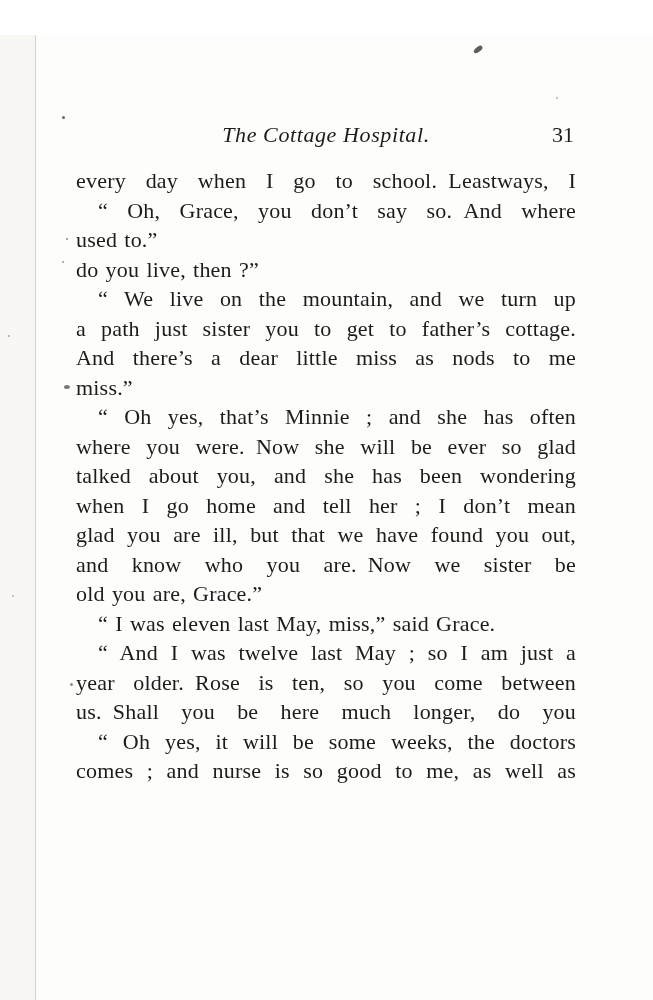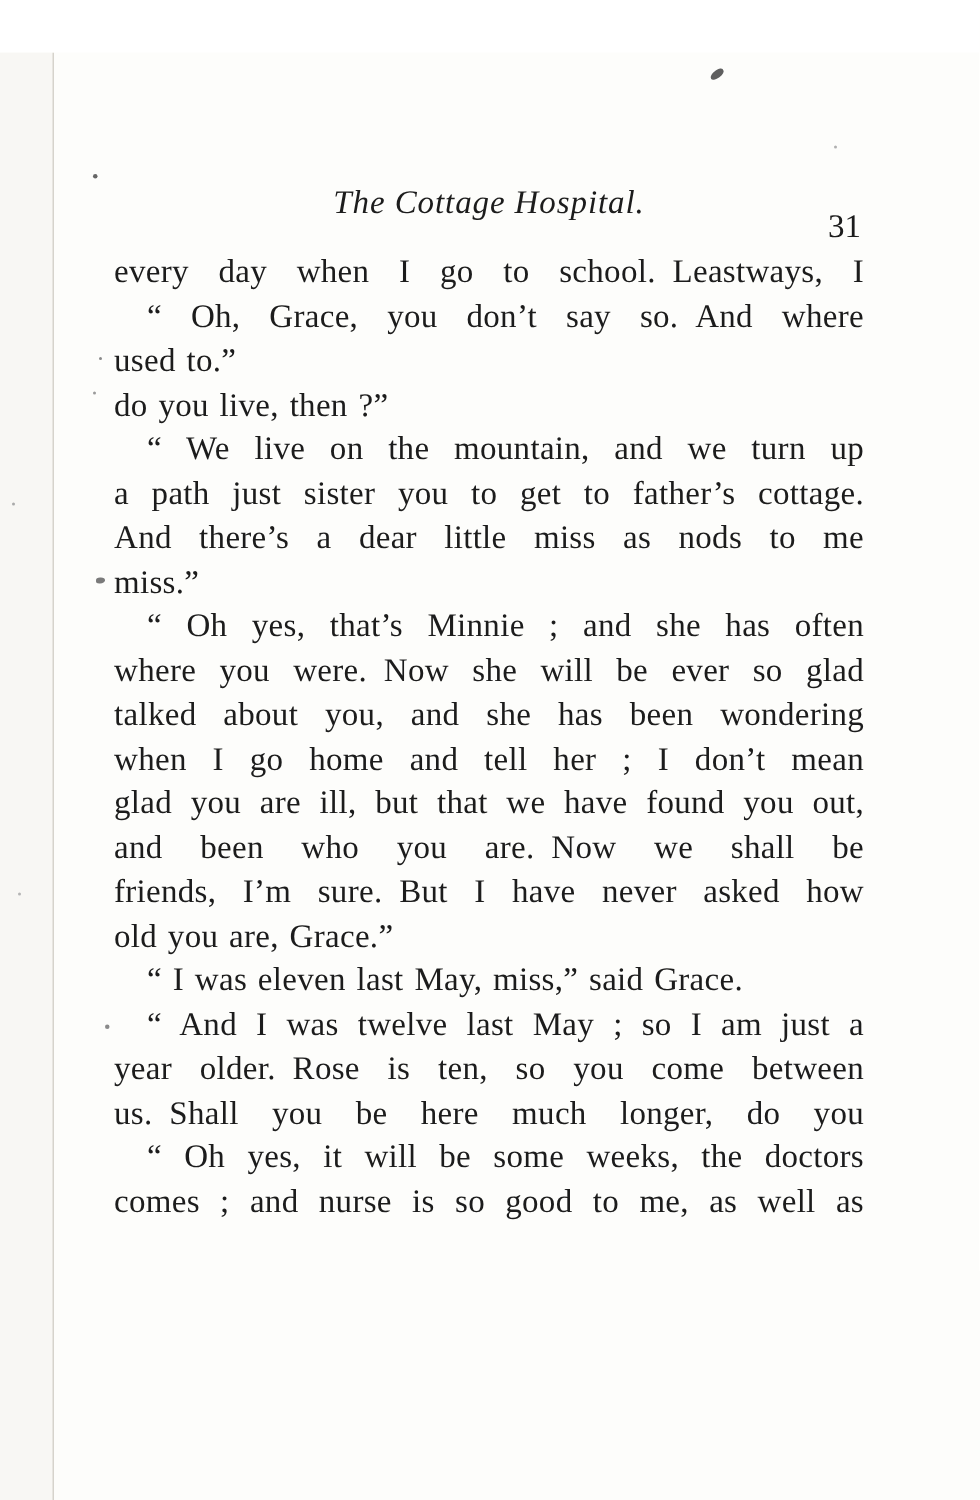--- a/index.html
+++ b/index.html
@@ -29,21 +29,21 @@
   .running-title {
     width: 100%;
     text-align: center;
     font-style: italic;
     font-size: 22px;
     line-height: 28px;
     letter-spacing: 0.6px;
   }
   .page-number {
     position: absolute;
-    right: 2px; top: 16px;
+    right: 2px; top: 0;
     font-size: 22px;
     line-height: 28px;
   }
   .text-block {
     position: absolute;
     left: 76px; top: 131px;
     width: 500px;
   }
   .line {
     font-size: 22px;
@@ -102,22 +102,21 @@
     <div class="line">do you live, then ?”</div>
     <div class="line j indent">“ We live on the mountain, and we turn up</div>
     <div class="line j">a path just sister you to get to father’s cottage.</div>
     <div class="line j">And there’s a dear little miss as nods to me</div>
     <div class="line">miss.”</div>
     <div class="line j indent">“ Oh yes, that’s Minnie ; and she has often</div>
     <div class="line j">where you were. Now she will be ever so glad</div>
     <div class="line j">talked about you, and she has been wondering</div>
     <div class="line j">when I go home and tell her ; I don’t mean</div>
     <div class="line j">glad you are ill, but that we have found you out,</div>
-    <div class="line j">and been who you are. Now we shall be</div>
-    <div class="line j">friends, I’m sure. But I have never asked how</div>
+    <div class="line j">and know who you are. Now we sister be</div>
     <div class="line">old you are, Grace.”</div>
     <div class="line indent">“ I was eleven last May, miss,” said Grace.</div>
     <div class="line j indent">“ And I was twelve last May ; so I am just a</div>
     <div class="line j">year older. Rose is ten, so you come between</div>
     <div class="line j">us. Shall you be here much longer, do you</div>
     <div class="line j indent">“ Oh yes, it will be some weeks, the doctors</div>
     <div class="line j">comes ; and nurse is so good to me, as well as</div>
   </div>
 
 </div>

